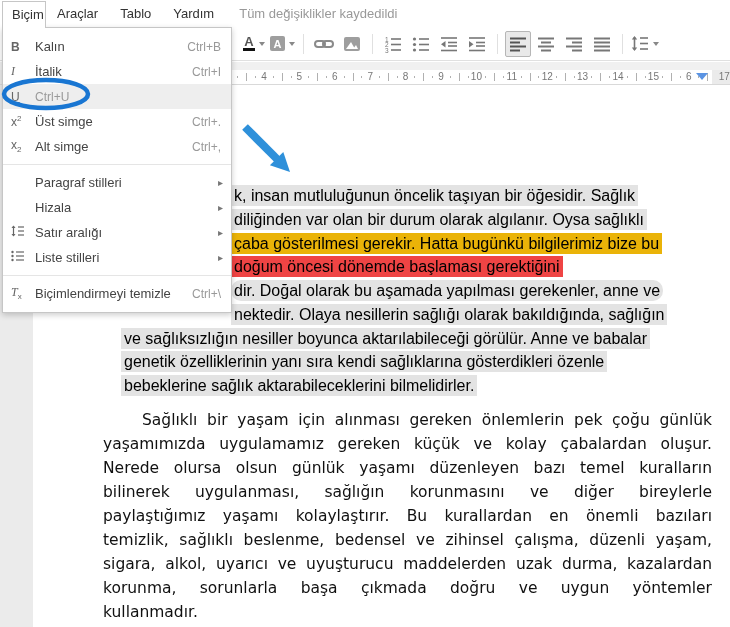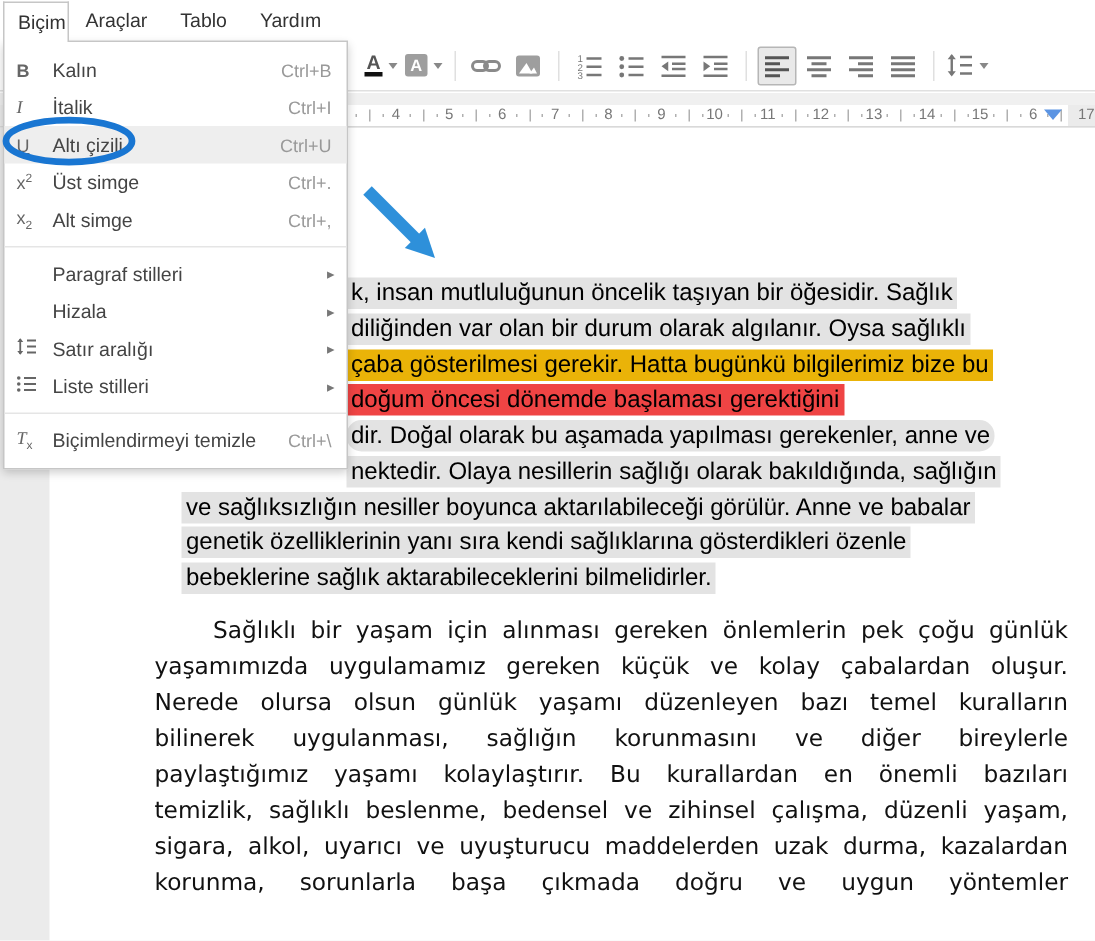--- a/index.html
+++ b/index.html
@@ -70,20 +70,21 @@
   .annot-svg{position:absolute;left:0;top:0;z-index:50;pointer-events:none;}
 </style>
 </head>
 <body>
 
 <div class="menubar">
   <span class="mb-spacer"></span>
   <span class="mb-item">Araçlar</span>
   <span class="mb-item">Tablo</span>
   <span class="mb-item">Yardım</span>
+  <span class="status">Tüm değişiklikler kaydedildi</span>
 </div>
 <div class="menu-tab">Biçim</div>
 
 <div class="toolbar">
   <div class="tb-btn">
     <span class="tcA">A</span>
     <span class="caret"></span>
   </div>
   <div class="tb-btn">
     <span class="hlA">A</span>
@@ -267,38 +268,38 @@
     </div>
   <div class="p2" id="p2-block" style="left: 103px; top: 323px;">
       <div class="p2-line first">Sağlıklı bir yaşam için alınması gereken önlemlerin pek çoğu günlük</div>
       <div class="p2-line">yaşamımızda  uygulamamız gereken küçük ve kolay çabalardan oluşur.</div>
       <div class="p2-line">Nerede olursa olsun günlük yaşamı düzenleyen bazı temel kuralların</div>
       <div class="p2-line">bilinerek uygulanması, sağlığın korunmasını ve diğer bireylerle</div>
       <div class="p2-line">paylaştığımız yaşamı kolaylaştırır. Bu kurallardan en önemli bazıları</div>
       <div class="p2-line">temizlik, sağlıklı beslenme, bedensel ve zihinsel çalışma, düzenli yaşam,</div>
       <div class="p2-line">sigara, alkol, uyarıcı ve uyuşturucu maddelerden uzak durma, kazalardan</div>
       <div class="p2-line">korunma, sorunlarla başa çıkmada doğru ve uygun yöntemler</div>
+      <div class="p2-line last">kullanmadır.</div>
     </div>
 </div>
 
 <div class="menu">
   <div id="format-menu-items">
       <div class="menu-item">
         <span class="mi-icon"><b>B</b></span>
         <span class="mi-label">Kalın</span>
         <span class="mi-shortcut">Ctrl+B</span>
       </div>
       <div class="menu-item">
         <span class="mi-icon"><i style="font-family:'Liberation Serif',serif">I</i></span>
         <span class="mi-label">İtalik</span>
         <span class="mi-shortcut">Ctrl+I</span>
       </div>
       <div class="menu-item highlighted">
         <span class="mi-icon"><u>U</u></span>
-        <span class="mi-label">Altı çizili</span>
         <span class="mi-shortcut">Ctrl+U</span>
       </div>
       <div class="menu-item">
         <span class="mi-icon">x<sup>2</sup></span>
         <span class="mi-label">Üst simge</span>
         <span class="mi-shortcut">Ctrl+.</span>
       </div>
       <div class="menu-item">
         <span class="mi-icon">x<sub>2</sub></span>
         <span class="mi-label">Alt simge</span>

